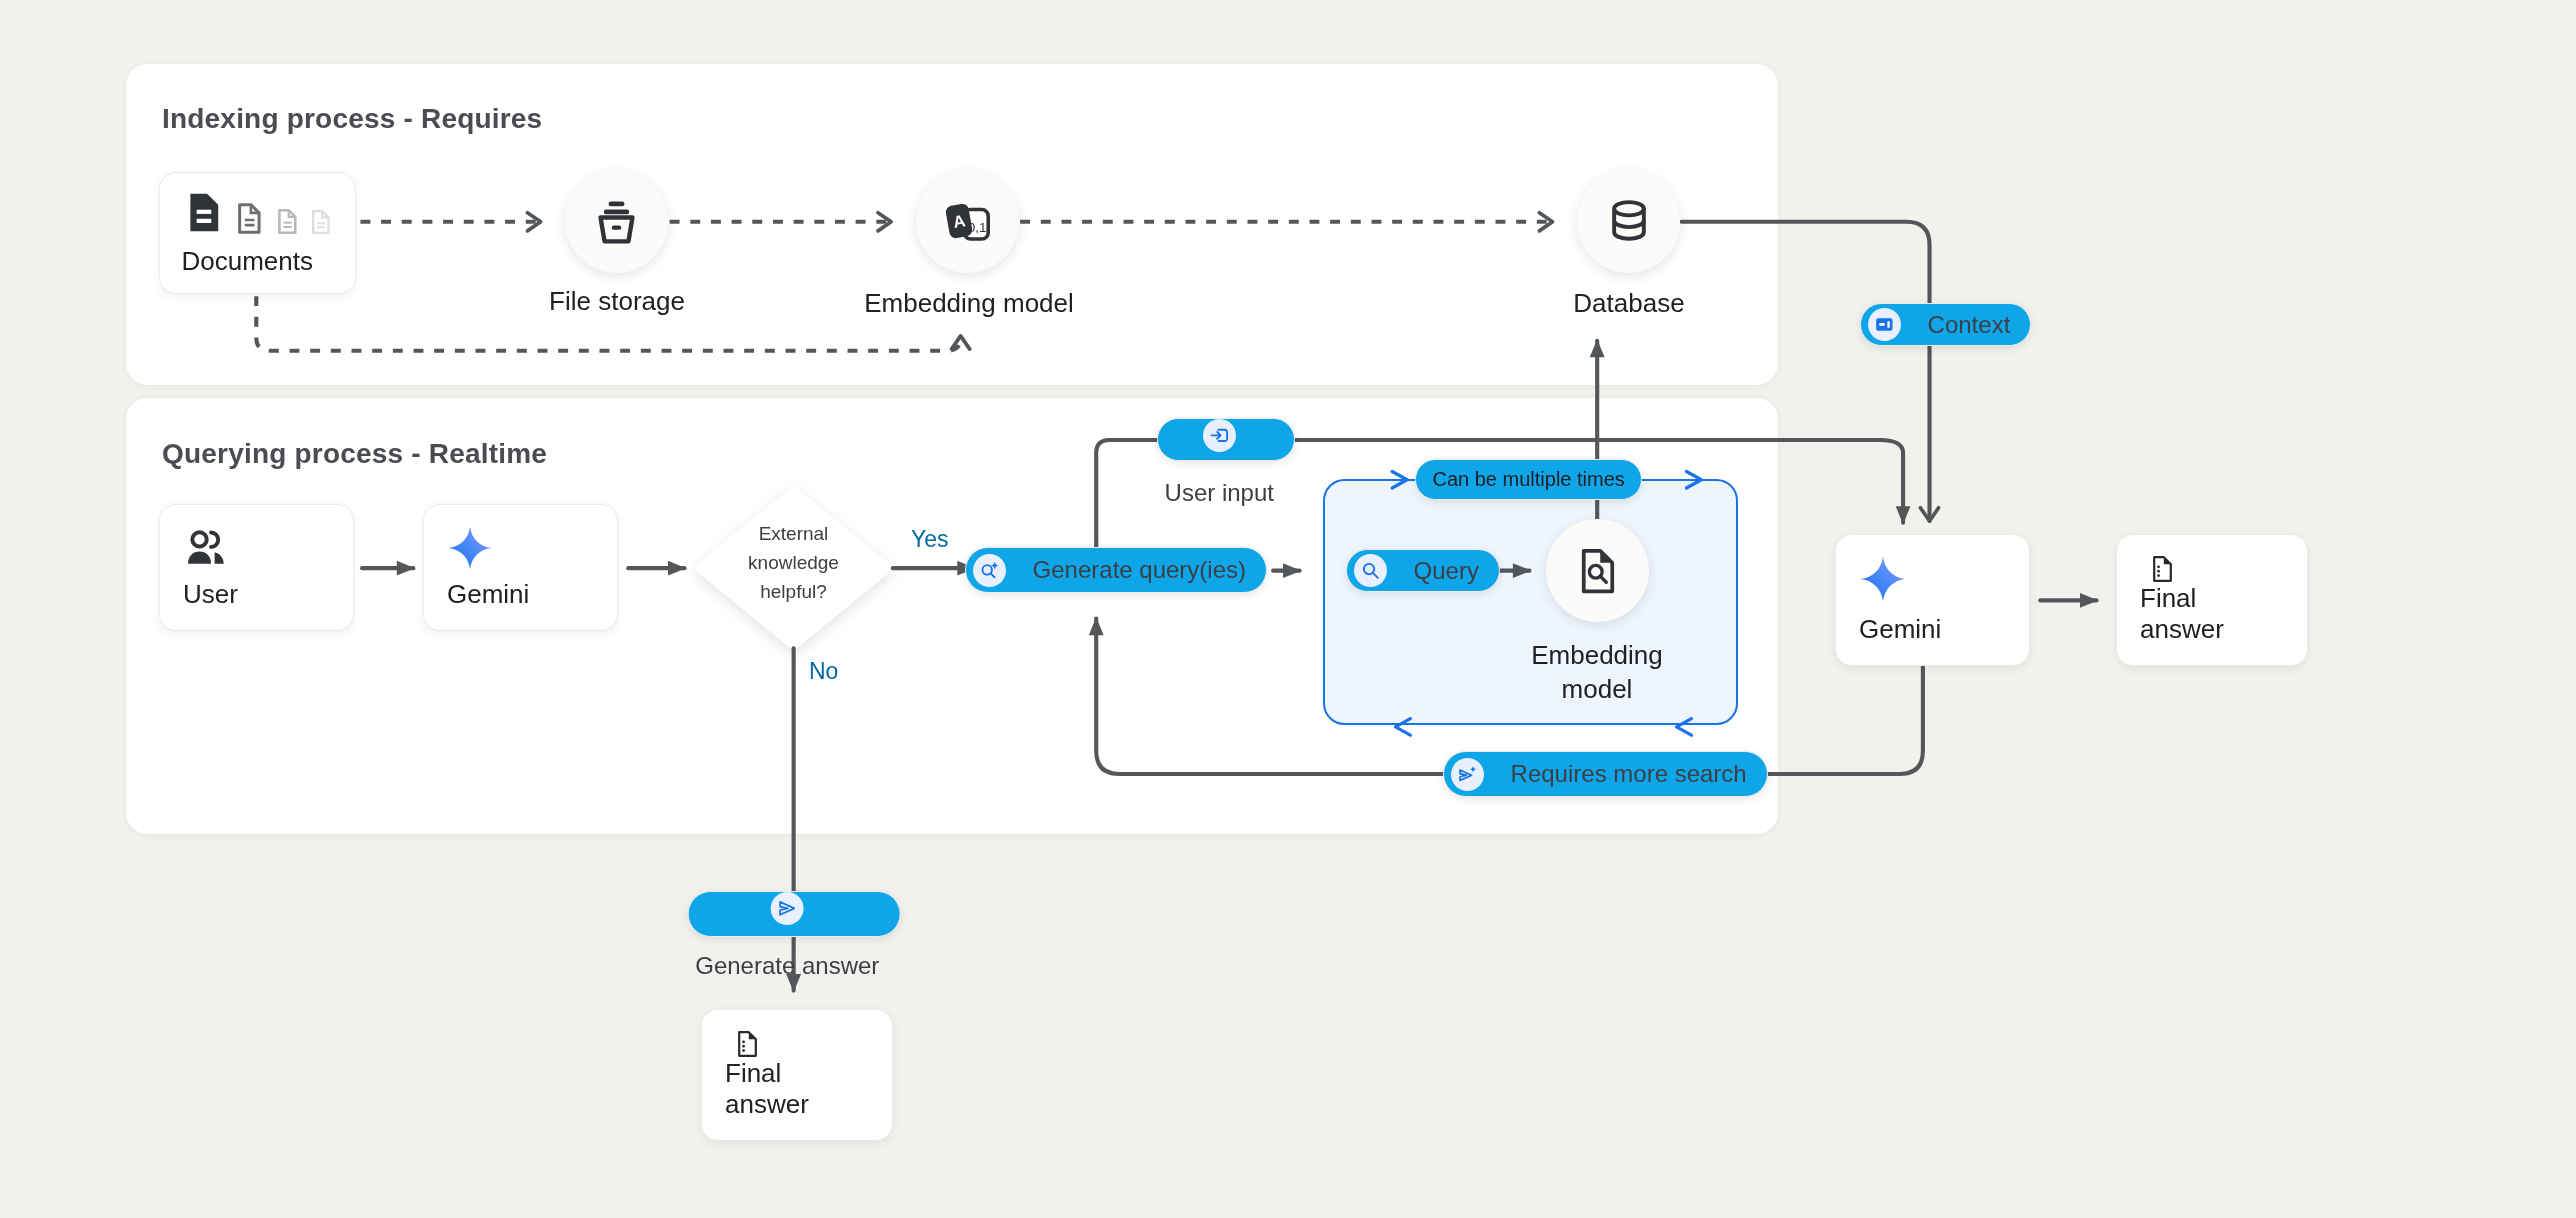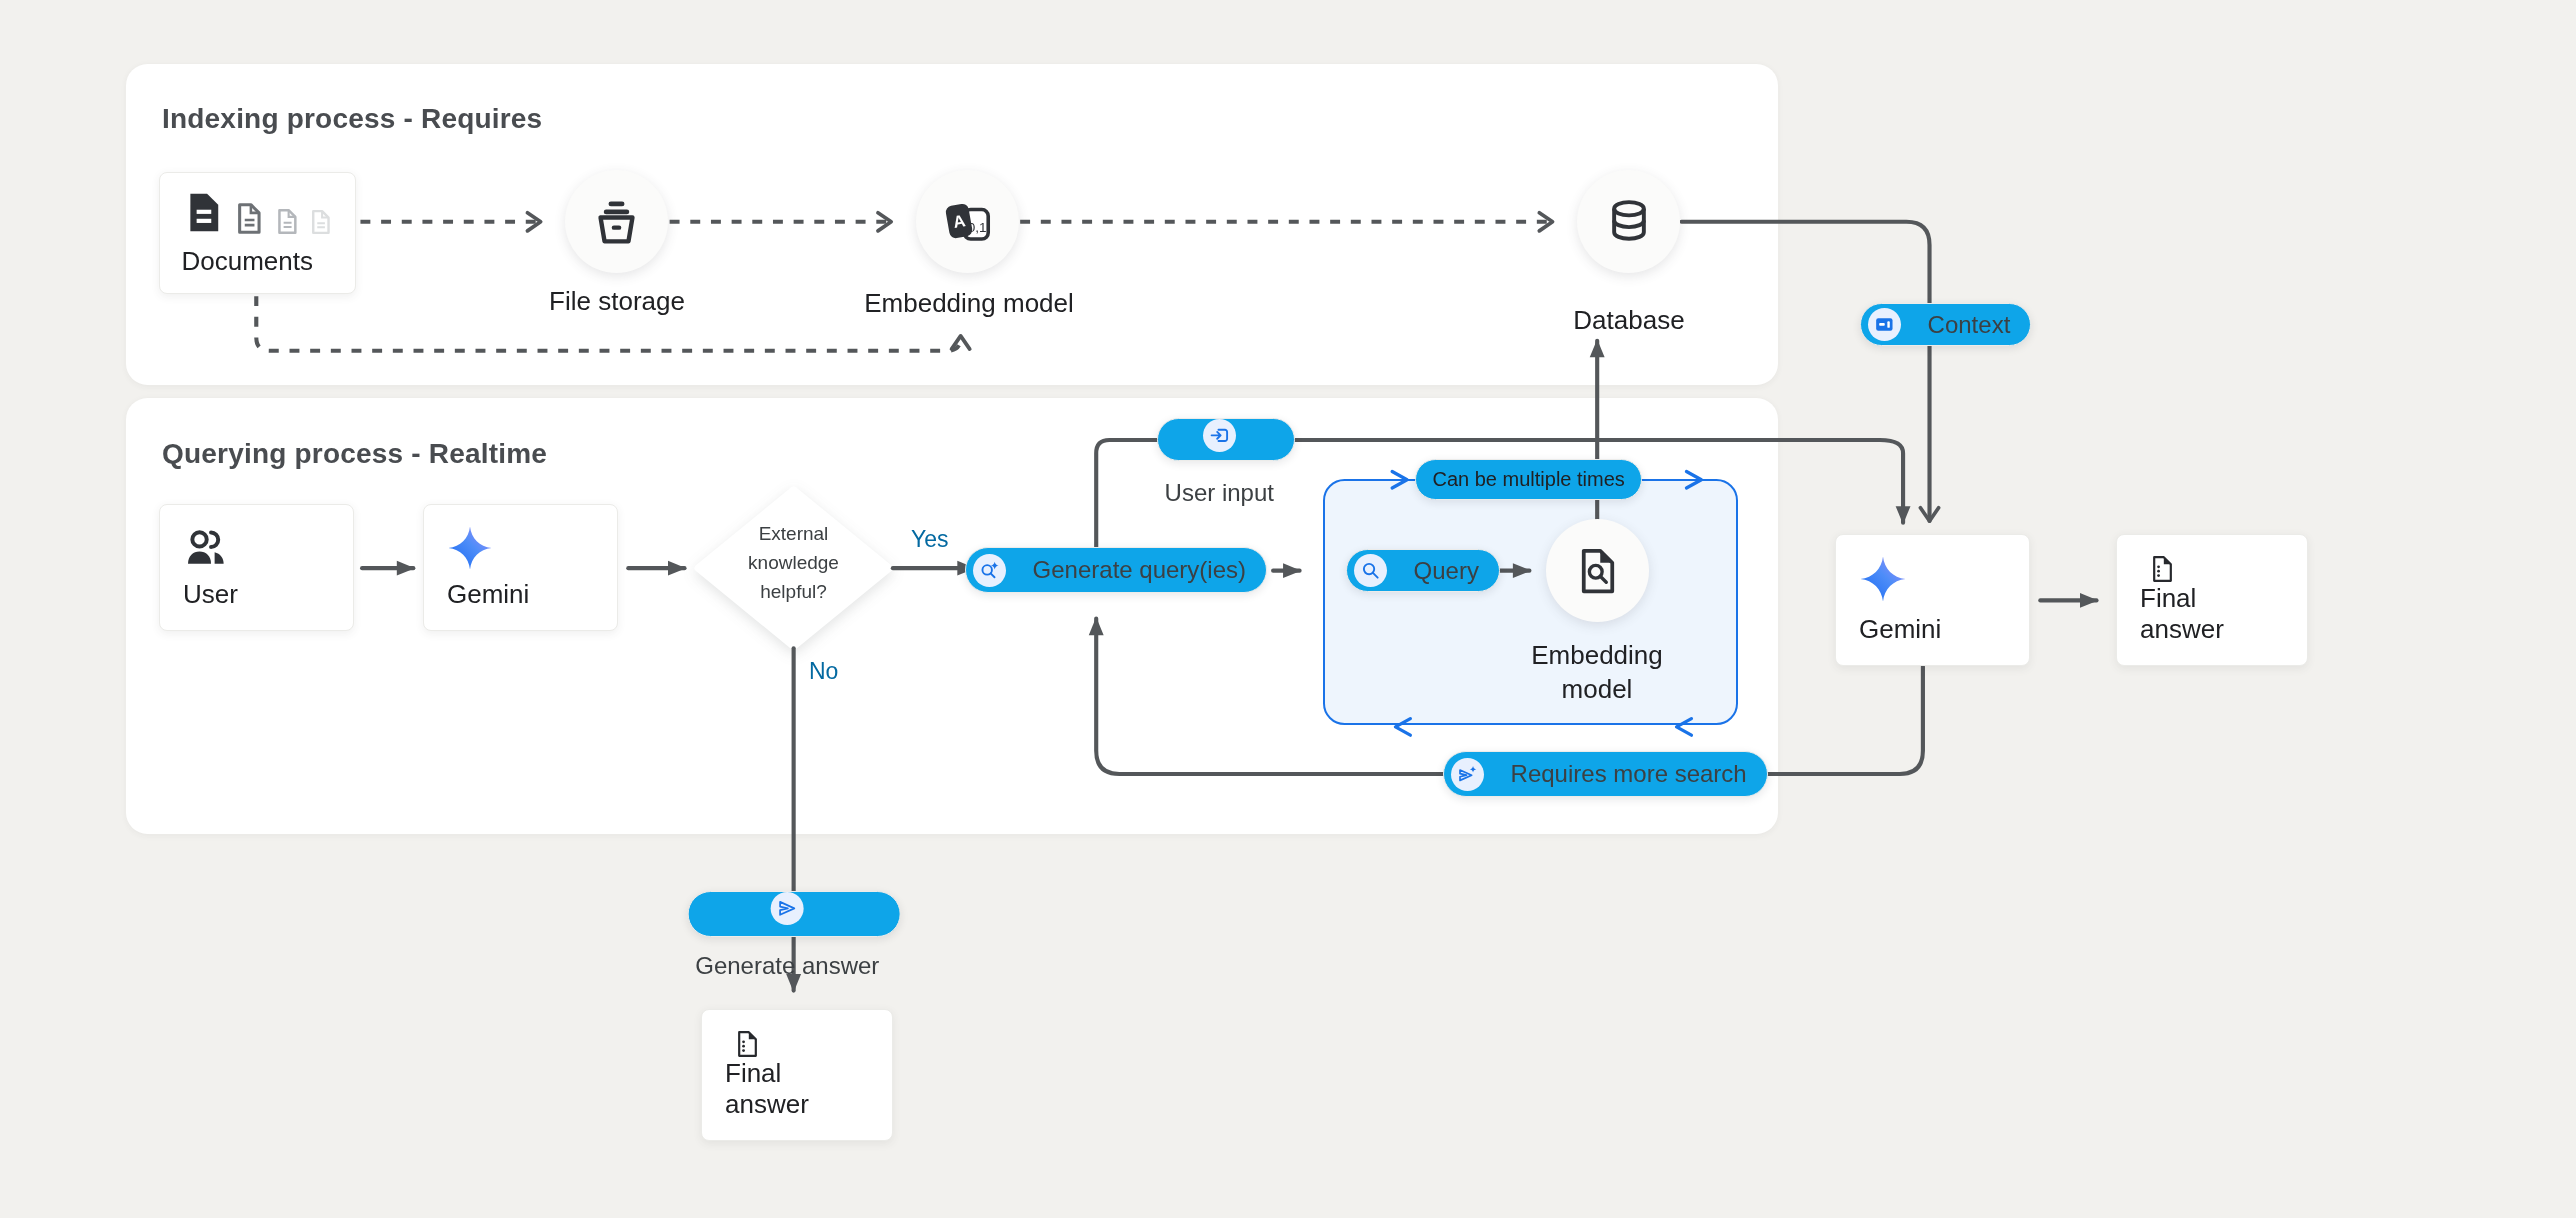--- a/index.html
+++ b/index.html
@@ -16,21 +16,21 @@
   .ptitle{position:absolute;font-size:28px;font-weight:700;color:#494c50;z-index:3;letter-spacing:0.2px;}
 
   .bluebox{position:absolute;left:1323px;top:479px;width:411px;height:242px;
     background:#eef5fd;border:2.5px solid #1a73e8;border-radius:21.5px;z-index:1;}
 
   svg.overlay{position:absolute;left:0;top:0;z-index:2;pointer-events:none;}
   .dk{fill:none;stroke:#54575a;stroke-width:5;stroke-linecap:round;}
   .dsh{stroke-dasharray:12 13;stroke-linecap:butt;}
   .bc{fill:none;stroke:#1a73e8;stroke-width:4;stroke-linecap:round;stroke-linejoin:round;}
 
-  .nbox{position:absolute;background:#fff;border:0.8px solid #ebebe8;border-radius:8px;
+  .nbox{position:absolute;background:#fff;border:0.8px solid #ebebe8;border-radius:17px;
     box-shadow:0 2.5px 8.3px rgba(60,64,67,.08);display:flex;flex-direction:column;
     justify-content:space-between;padding:20px 23px;box-sizing:border-box;z-index:3;}
   .nbox .lbl{font-size:26px;color:#202124;}
   .iconrow{display:flex;align-items:flex-end;gap:7.4px;}
 
   .circle{position:absolute;width:103px;height:103px;border-radius:50%;background:#fbfbfa;
     box-shadow:0 3.3px 11.6px rgba(60,64,67,.13);display:flex;align-items:center;justify-content:center;z-index:3;}
   .clabel{position:absolute;transform:translateX(-50%);font-size:26px;color:#202124;white-space:nowrap;z-index:3;}
   .clabel2{position:absolute;transform:translateX(-50%);font-size:26px;color:#202124;width:165px;
     text-align:center;line-height:34px;z-index:3;}
@@ -141,21 +141,21 @@
 </div>
 <div class="clabel" style="left:969px;top:288px;">Embedding model</div>
 
 <div class="circle" style="left:1577px;top:170px;">
   <svg width="50" height="50" viewBox="0 0 64 64">
     <ellipse cx="32" cy="15" rx="19" ry="8.5" fill="none" stroke="#303338" stroke-width="5"></ellipse>
     <path d="M13 15 V45 c0 4.7 8.5 8.5 19 8.5 s19 -3.8 19 -8.5 V15" fill="none" stroke="#303338" stroke-width="5"></path>
     <path d="M13 30 c0 4.7 8.5 8.5 19 8.5 s19 -3.8 19 -8.5" fill="none" stroke="#303338" stroke-width="5"></path>
   </svg>
 </div>
-<div class="clabel" style="left:1629px;top:288px;margin-top:17px;">Database</div>
+<div class="clabel" style="left:1629px;top:288px;">Database</div>
 
 <div class="nbox" style="left:159px;top:504px;width:195px;height:127px;">
   <svg width="46" height="46" viewBox="0 0 64 64">
     <circle cx="23" cy="20" r="10" fill="none" stroke="#303338" stroke-width="5.5"></circle>
     <path d="M7 54 c0-11 7-17 16-17 s16 6 16 17 Z" fill="#303338"></path>
     <path d="M39 10.5 a10 10 0 0 1 0 20" fill="none" stroke="#303338" stroke-width="5.5" stroke-linecap="round"></path>
     <path d="M44 38 c8 2 12.5 8 12.5 16 l-12.5 0 Z" fill="#303338"></path>
   </svg>
   <div class="lbl">User</div>
 </div>

